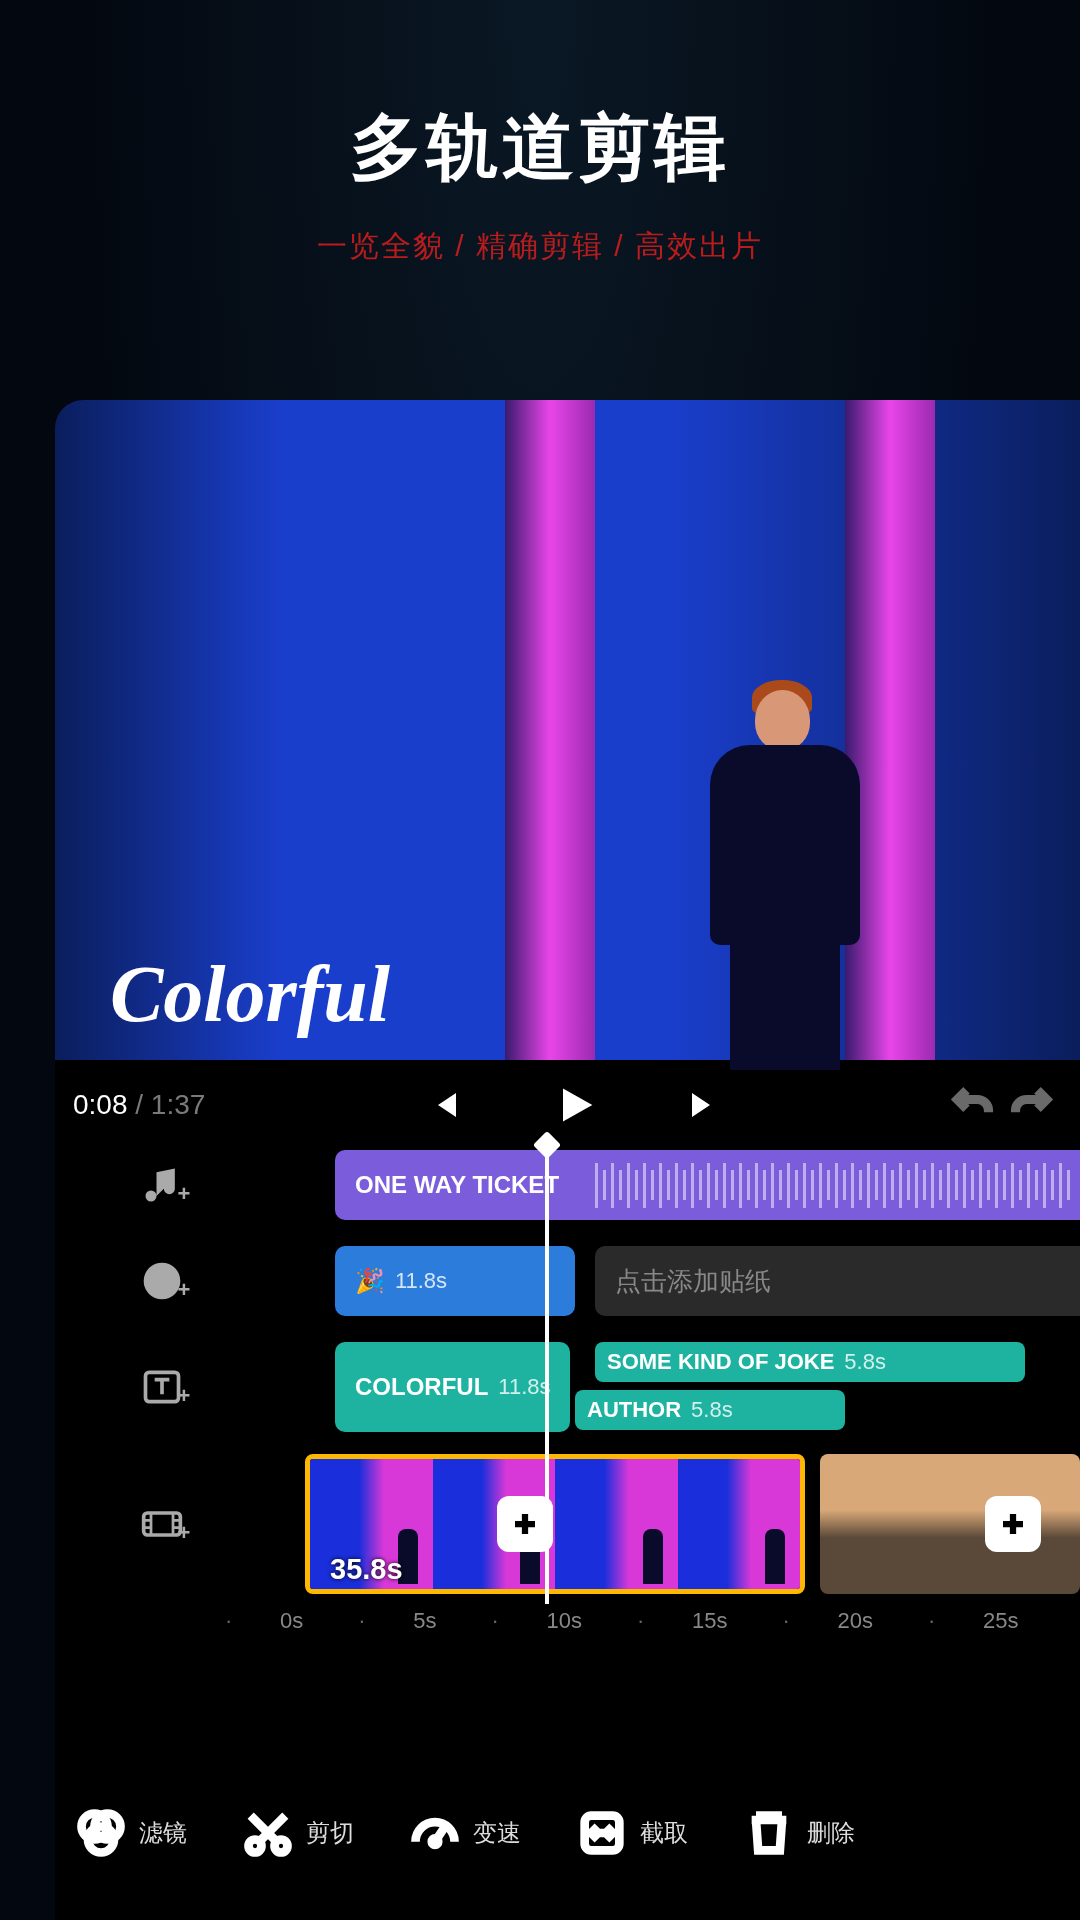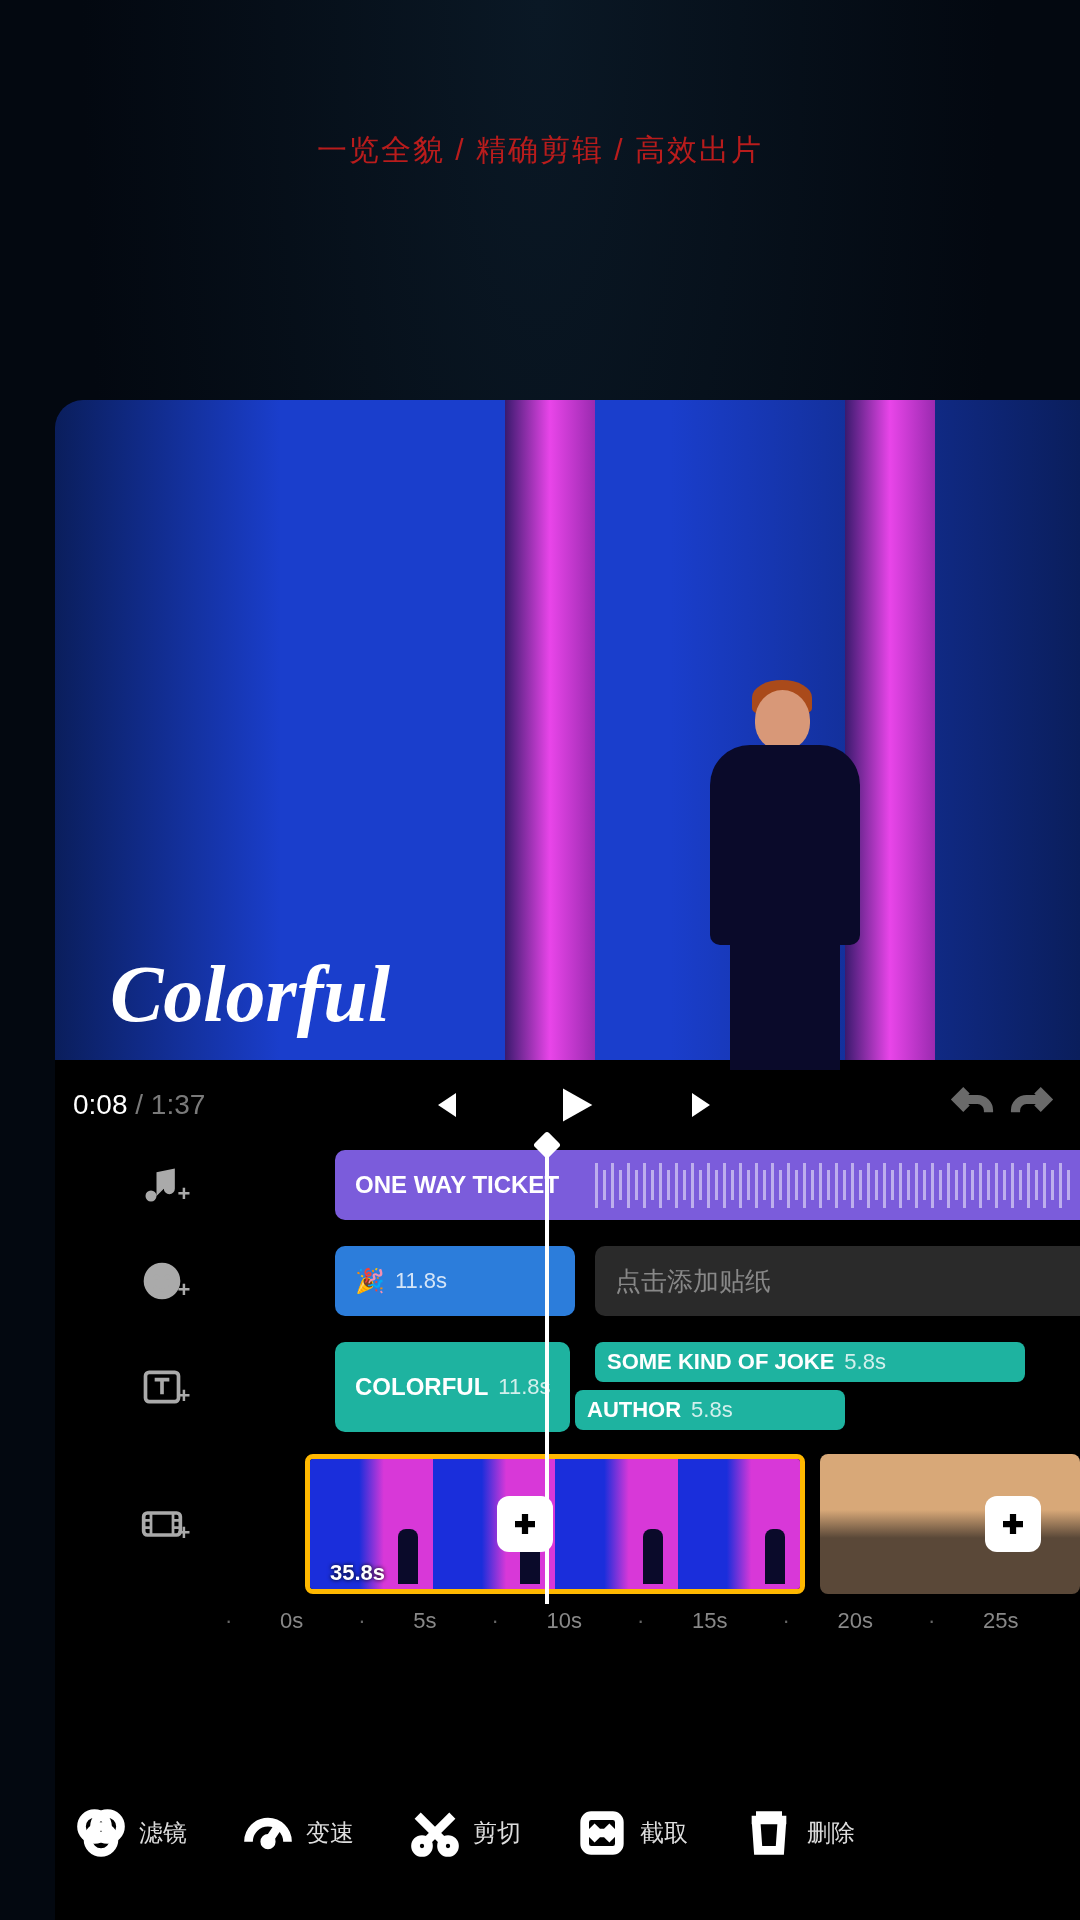--- a/index.html
+++ b/index.html
@@ -128,21 +128,21 @@
   position: relative;
 }
 .video-segment.sel .thumb::after {
   content: ''; position: absolute; right: 15px; bottom: 5px; width: 20px; height: 55px;
   background: #0a0a2a; border-radius: 8px 8px 0 0;
 }
 .video-segment.alt { left: 555px; right: 0; display: flex; }
 .video-segment.alt .thumb { flex: 1; background: linear-gradient(180deg, #d8a878 40%, #5a4838 60%); }
 .video-dur {
   position: absolute; left: 50px; bottom: 8px;
-  font-size: 22px; font-weight: 600; z-index: 10;
+  font-size: 29px; font-weight: 600; z-index: 10;
   text-shadow: 0 0 4px #000;
   padding-left: 15px;
 }
 .add-handle {
   position: absolute; width: 56px; height: 56px; background: #fff;
   border-radius: 12px; display: flex; align-items: center; justify-content: center;
   z-index: 20; cursor: pointer; top: 42px;
 }
 .add-handle svg { width: 30px; height: 30px; stroke: #000; stroke-width: 5; fill: none; }
 .add-handle.l { left: 232px; }
@@ -167,20 +167,21 @@
   display: flex; flex-direction: row; align-items: center;
   gap: 12px; cursor: pointer; min-width: 110px;
 }
 .tool svg { width: 52px; height: 52px; fill: none; stroke: #fff; stroke-width: 4; }
 .tool .label { font-size: 24px; color: #ddd; }
 </style>
 </head>
 <body>
 
 <div class="header">
+  <h1>多轨道剪辑</h1>
   <div class="sub">一览全貌 / 精确剪辑 / 高效出片</div>
 </div>
 
 <div class="app-card">
 
   <div class="preview">
     <div class="pillar a"></div>
     <div class="pillar b"></div>
     <div class="person">
       <div class="hair"></div>
@@ -400,36 +401,36 @@
     <div class="tool">
       <svg viewBox="0 0 24 24">
           <circle cx="9" cy="9" r="6"></circle>
           <circle cx="15" cy="9" r="6"></circle>
           <circle cx="12" cy="15" r="6"></circle>
         </svg>
       <span class="label">滤镜</span>
     </div>
     <div class="tool">
       <svg viewBox="0 0 24 24">
+          <circle cx="6" cy="18" r="3"></circle>
+          <circle cx="18" cy="18" r="3"></circle>
+          <path d="M8 16L20 4M16 16L4 4"></path>
+        </svg>
+      <span class="label">剪切</span>
+    </div>
+    <div class="tool">
+      <svg viewBox="0 0 24 24">
           <path d="M3 16a9 9 0 0118 0"></path>
           <path d="M12 16l4-6"></path>
           <circle cx="12" cy="16" r="1.5" fill="#fff"></circle>
         </svg>
       <span class="label">变速</span>
     </div>
     <div class="tool">
       <svg viewBox="0 0 24 24">
-          <circle cx="6" cy="18" r="3"></circle>
-          <circle cx="18" cy="18" r="3"></circle>
-          <path d="M8 16L20 4M16 16L4 4"></path>
-        </svg>
-      <span class="label">剪切</span>
-    </div>
-    <div class="tool">
-      <svg viewBox="0 0 24 24">
           <rect x="4" y="4" width="16" height="16" rx="3"></rect>
           <path d="M9 12h6M10 9l-3 3 3 3M14 9l3 3-3 3"></path>
         </svg>
       <span class="label">截取</span>
     </div>
     <div class="tool">
       <svg viewBox="0 0 24 24">
           <path d="M4 6h16M8 6V4h8v2M6 6l1 14h10l1-14"></path>
         </svg>
       <span class="label">删除</span>

